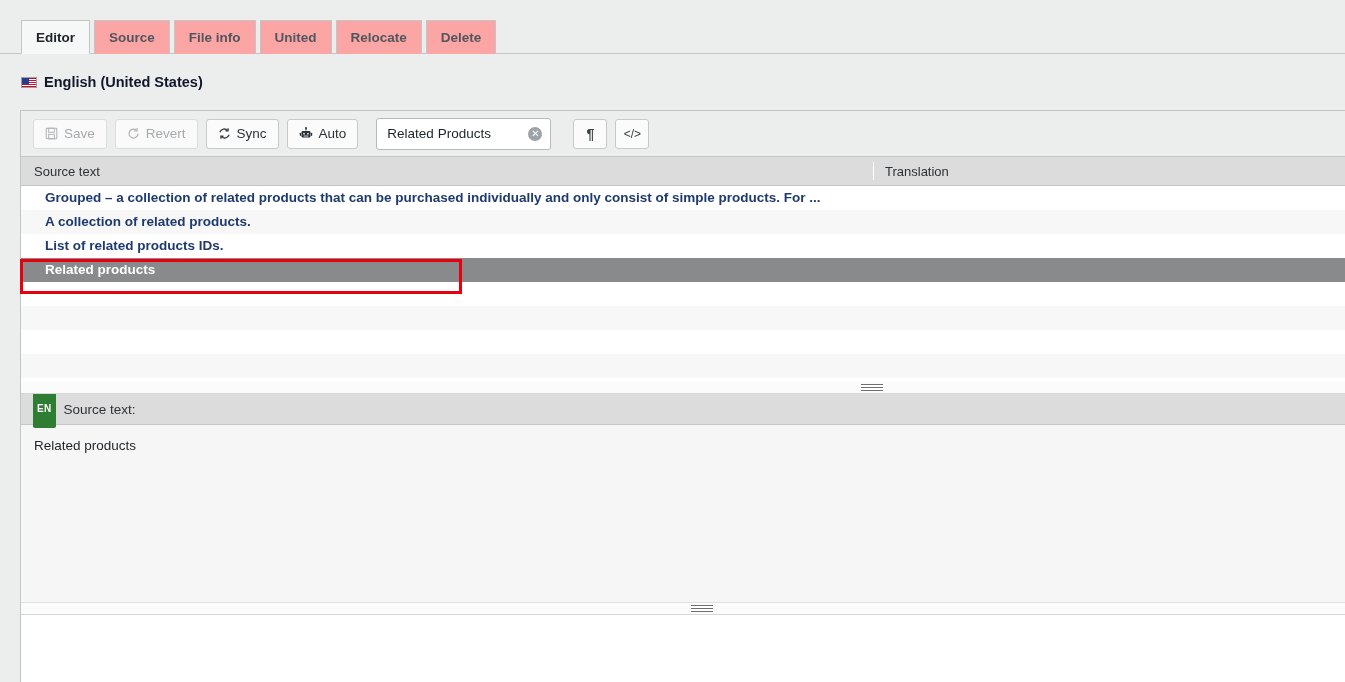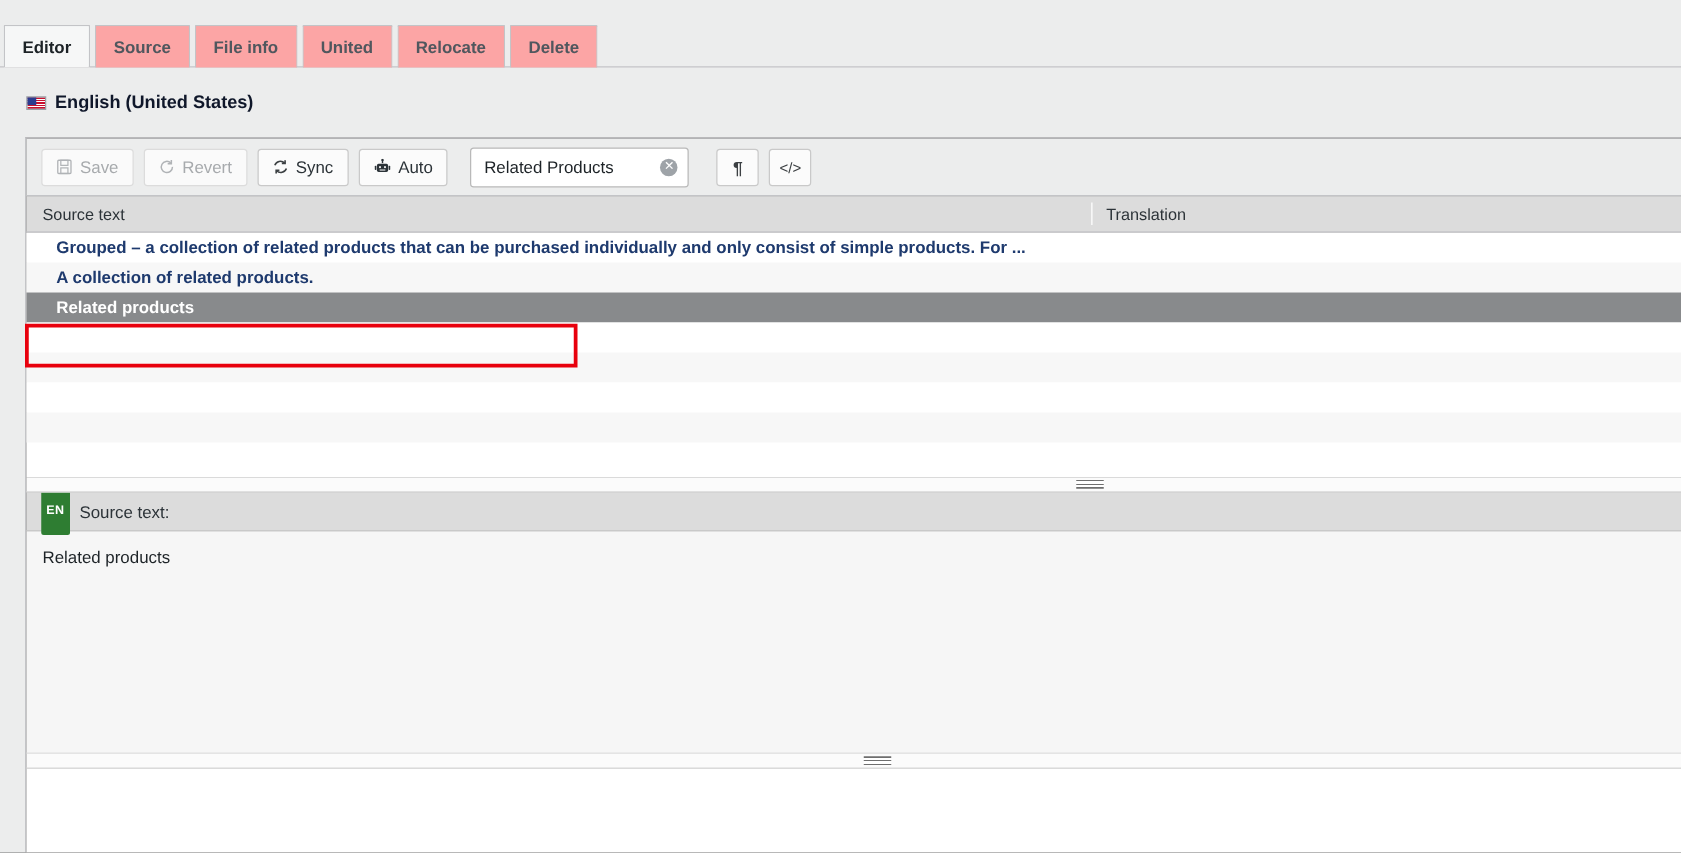--- a/index.html
+++ b/index.html
@@ -18,21 +18,21 @@
   }
 
   
   .tab-bar {
     position: absolute;
     left: 0; top: 0;
     width: 1345px;
     height: 54px;
     box-sizing: border-box;
     border-bottom: 1px solid #c3c4c7;
-    padding-left: 3px;
+    padding-left: 21px;
     display: flex;
     align-items: flex-end;
   }
   .tab {
     height: 34px;
     line-height: 34px;
     padding: 0 14px;
     margin-right: 4px;
     box-sizing: border-box;
     background: #fca5a5;
@@ -102,21 +102,21 @@
   
   .panel {
     position: absolute;
     left: 20px;
     top: 110px;
     width: 1325px;
     height: 572px;
     box-sizing: border-box;
     border-left: 1px solid #c3c4c7;
     border-top: 1px solid #c3c4c7;
-    background: #737373;
+    background: #0c4a6e;
     overflow: hidden;
   }
 
   
   .toolbar {
     height: 46px;
     box-sizing: border-box;
     background: #eceded;
     display: flex;
     align-items: center;
@@ -393,20 +393,21 @@
 
   <div class="table-head">
     <div class="th-source">Source text</div>
     <div class="th-div"></div>
     <div class="th-translation">Translation</div>
   </div>
 
   <div class="table-body">
     <div class="row">Grouped – a collection of related products that can be purchased individually and only consist of simple products. For ...</div>
     <div class="row alt">A collection of related products.</div>
+    <div class="row">List of related products IDs.</div>
     <div class="row selected">Related products</div>
     <div class="row empty"></div>
     <div class="row alt empty"></div>
     <div class="row empty"></div>
     <div class="row alt empty"></div>
   </div>
 
   <div class="splitter">
     <div class="grip" style="left:840px;"></div>
   </div>

